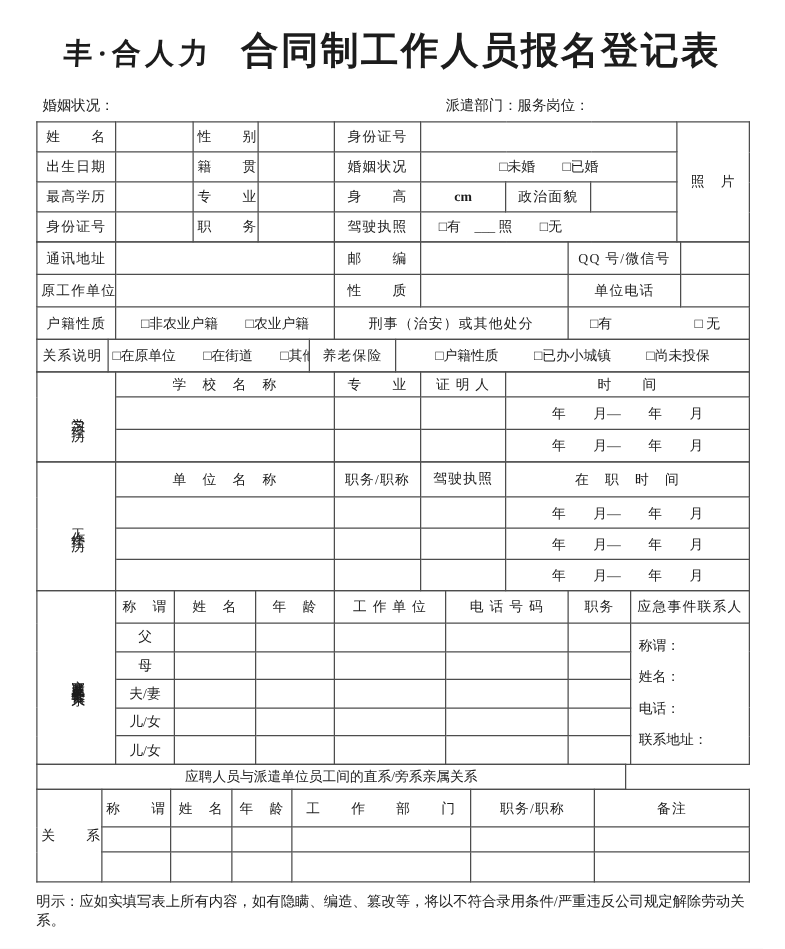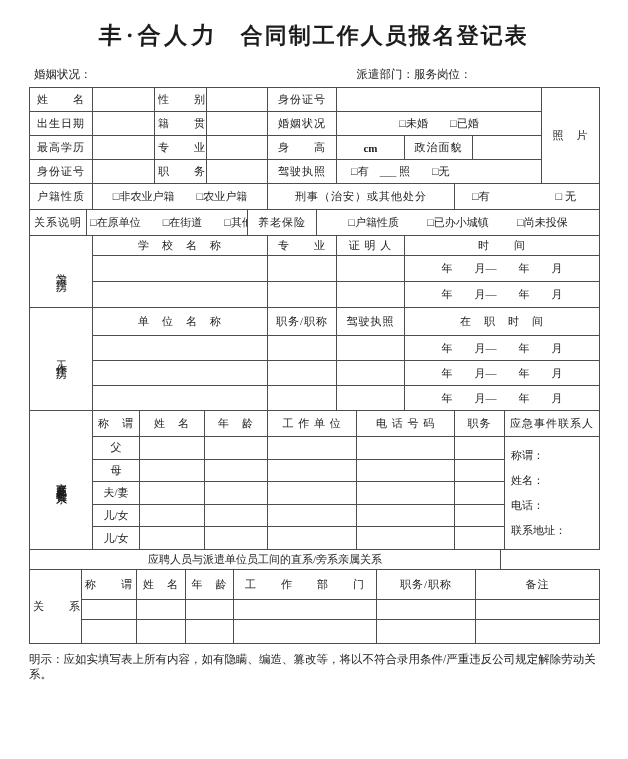--- a/index.html
+++ b/index.html
@@ -1,20 +1,20 @@
 <!DOCTYPE html>
 <html><head>
 <meta charset="utf-8">
 <style>
   * { box-sizing: border-box; margin: 0; padding: 0; }
   body { background:#e8e8e8; font-family:"Liberation Serif","DejaVu Serif",serif; }
   .page{ width:628px; height:759px; background:#ffffff; color:#1c1c1c; overflow:hidden; position:relative; }
   .title-row{ display:flex; justify-content:center; align-items:baseline; gap:22px; padding-top:20px; }
   .logo{ font-size:23px; font-weight:900; letter-spacing:4px; transform:skewX(-3deg); }
-  .doc-title{ font-size:22px; font-weight:600; letter-spacing:2px; }
+  .doc-title{ font-size:30px; font-weight:600; letter-spacing:2px; }
   .meta-row{ width:570px; margin:16px auto 6px auto; display:flex; font-size:11.5px; }
   .meta-row span:nth-child(1){ width:180px; padding-left:5px; }
   .meta-row span:nth-child(2){ width:205px;text-align:right; }
   .meta-row span:nth-child(3){ flex:1;font-family:Liberation Serif, serif; }
   .form{ width:570px; margin:0 auto; }
   table{ border-collapse:collapse; table-layout:fixed; width:472px; margin-top:-1px; }
   td{ border:1px solid #4d4d4d; font-size:11px; text-align:center; vertical-align:middle;
       padding:0 3px; overflow:hidden; white-space:nowrap; color:#1c1c1c; }
   .lbl{ letter-spacing:1px; }
   .left{ text-align:left; padding-left:14px; }
@@ -102,20 +102,36 @@
     <table>
       <colgroup>
           <col style="width:63px">
           <col style="width:175px">
           <col style="width:69px">
           <col style="width:118px">
           <col style="width:90px">
           <col style="width:55px">
         </colgroup>
       <tbody>
+          <tr style="height:26px">
+        <td class="lbl">通讯地址</td>
+        <td></td>
+        <td class="lbl">邮　　编</td>
+        <td></td>
+        <td class="lbl">QQ 号/微信号</td>
+        <td></td>
+      </tr>
+      <tr style="height:26px">
+        <td class="lbl">原工作单位</td>
+        <td></td>
+        <td class="lbl">性　　质</td>
+        <td></td>
+        <td class="lbl">单位电话</td>
+        <td></td>
+      </tr>
       <tr style="height:26px">
         <td class="lbl">户籍性质</td>
         <td>□非农业户籍　　□农业户籍</td>
         <td colspan="2" class="lbl">刑事（治安）或其他处分</td>
         <td colspan="2" class="split">
           <div class="box">
             <span>□有</span>
             <span>□ 无</span>
           </div>
         </td>

